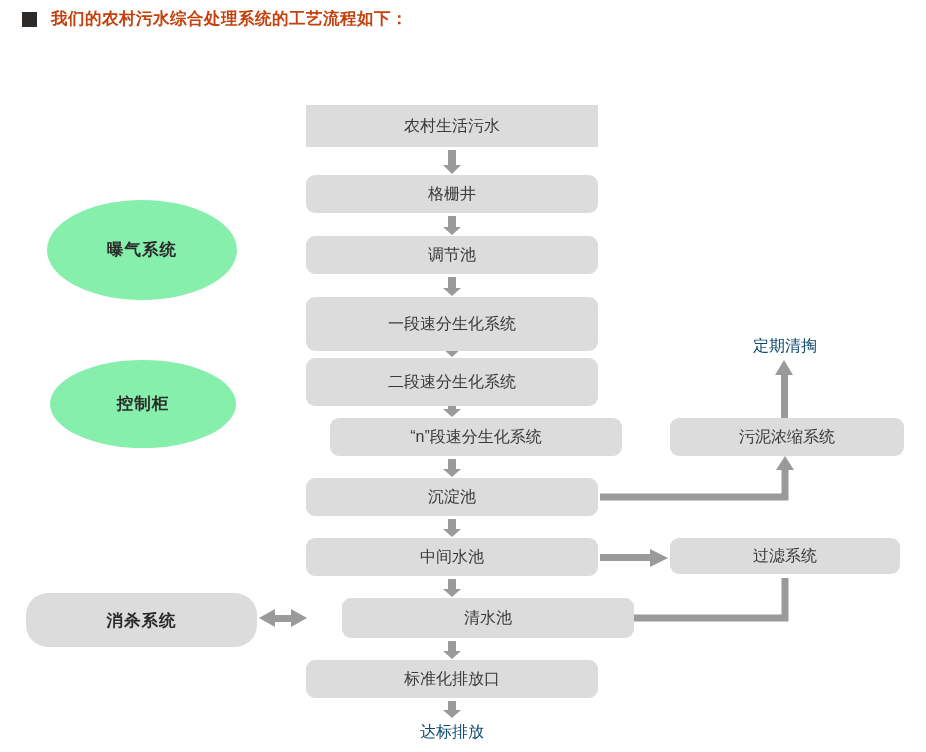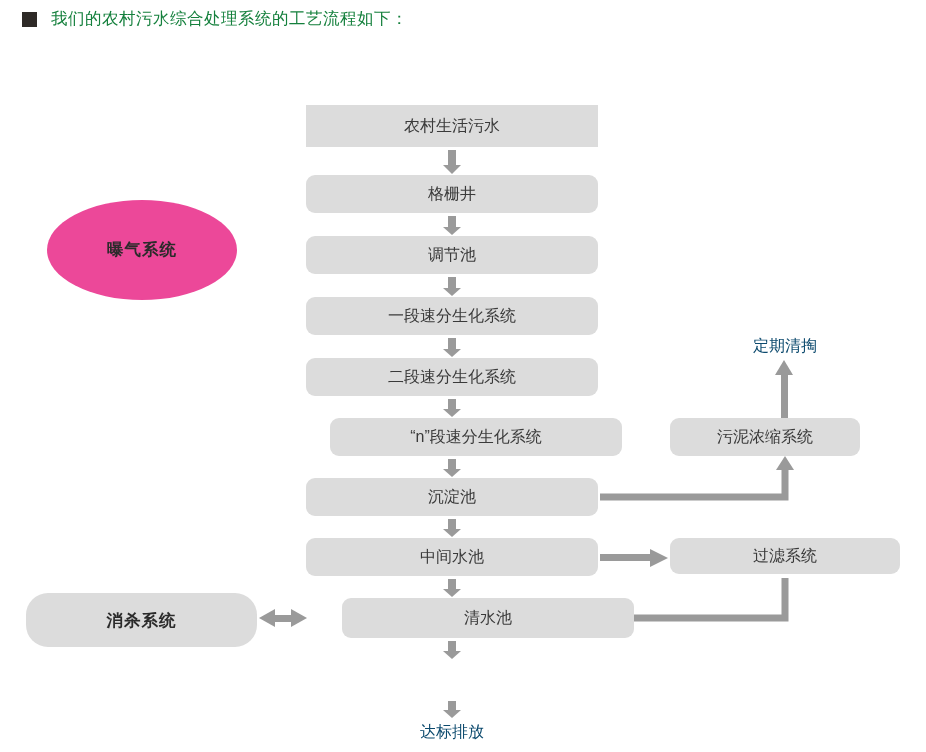--- a/index.html
+++ b/index.html
@@ -33,22 +33,22 @@
     gap: 14px;
   }
   .header-bullet {
     width: 15px;
     height: 15px;
     background: #2e2a27;
     flex: 0 0 auto;
   }
   .header-title {
     font-size: 16.5px;
-    font-weight: normal;
-    color: #15803d;
+    font-weight: bold;
+    color: #c2410c;
     letter-spacing: 0.5px;
     white-space: nowrap;
   }
 
   
   .node {
     position: absolute;
     background: #dcdcdc;
     border-radius: 9px;
     display: flex;
@@ -72,21 +72,21 @@
 
   
   .main-node {
     left: 306px;
     width: 292px;
   }
 
   
   .ellipse {
     position: absolute;
-    background: #ec4899;
+    background: #86efac;
     border-radius: 50%;
     display: flex;
     align-items: center;
     justify-content: center;
     text-align: center;
     font-weight: bold;
     font-size: 16.5px;
     color: #2b2b2b;
     letter-spacing: 1px;
     box-sizing: border-box;
@@ -203,55 +203,61 @@
   </div>
 
   <div class="node main-node" style="top:175px; height:38px;">
     <span>格栅井</span>
   </div>
 
   <div class="node main-node" style="top:236px; height:38px;">
     <span>调节池</span>
   </div>
 
-  <div class="node main-node" style="top:297px; height:38px;">
+  <div class="node main-node" style="top:297px; height:54px;">
     <span>一段速分生化系统</span>
   </div>
 
-  <div class="node main-node" style="top:358px; height:38px;">
+  <div class="node main-node" style="top:358px; height:48px;">
     <span>二段速分生化系统</span>
   </div>
 
   <div class="node main-node" style="top:418px; height:38px;margin-left:24px;">
     <span>“n”段速分生化系统</span>
   </div>
 
   <div class="node main-node" style="top:478px; height:38px;">
     <span>沉淀池</span>
   </div>
 
   <div class="node main-node" style="top:538px; height:38px;text-align:right;">
     <span>中间水池</span>
   </div>
 
   <div class="node main-node" style="top:598px; height:40px;margin-left:36px;">
     <span>清水池</span>
   </div>
 
+  <div class="node main-node" style="top:660px; height:38px;">
+    <span>标准化排放口</span>
+  </div>
 
   <div class="ellipse" style="left:47px; top:200px; width:190px; height:100px;">
     <span>曝气系统</span>
   </div>
 
+  <div class="ellipse" style="left:50px; top:360px; width:186px; height:88px;">
+    <span>控制柜</span>
+  </div>
 
   <div class="node bold" style="left:26px; top:593px; width:231px; height:54px; border-radius:22px;">
     <span>消杀系统</span>
   </div>
 
-  <div class="node" style="left:670px; top:418px; width:190px; height:38px;">
+  <div class="node" style="left:670px; top:418px; width:234px; height:38px;">
     <span>污泥浓缩系统</span>
   </div>
 
   <div class="node" style="left:670px; top:538px; width:230px; height:36px;">
     <span>过滤系统</span>
   </div>
 
   <div class="plain-label" style="left:685px; top:336px; width:200px;">
     <span>定期清掏</span>
   </div>

